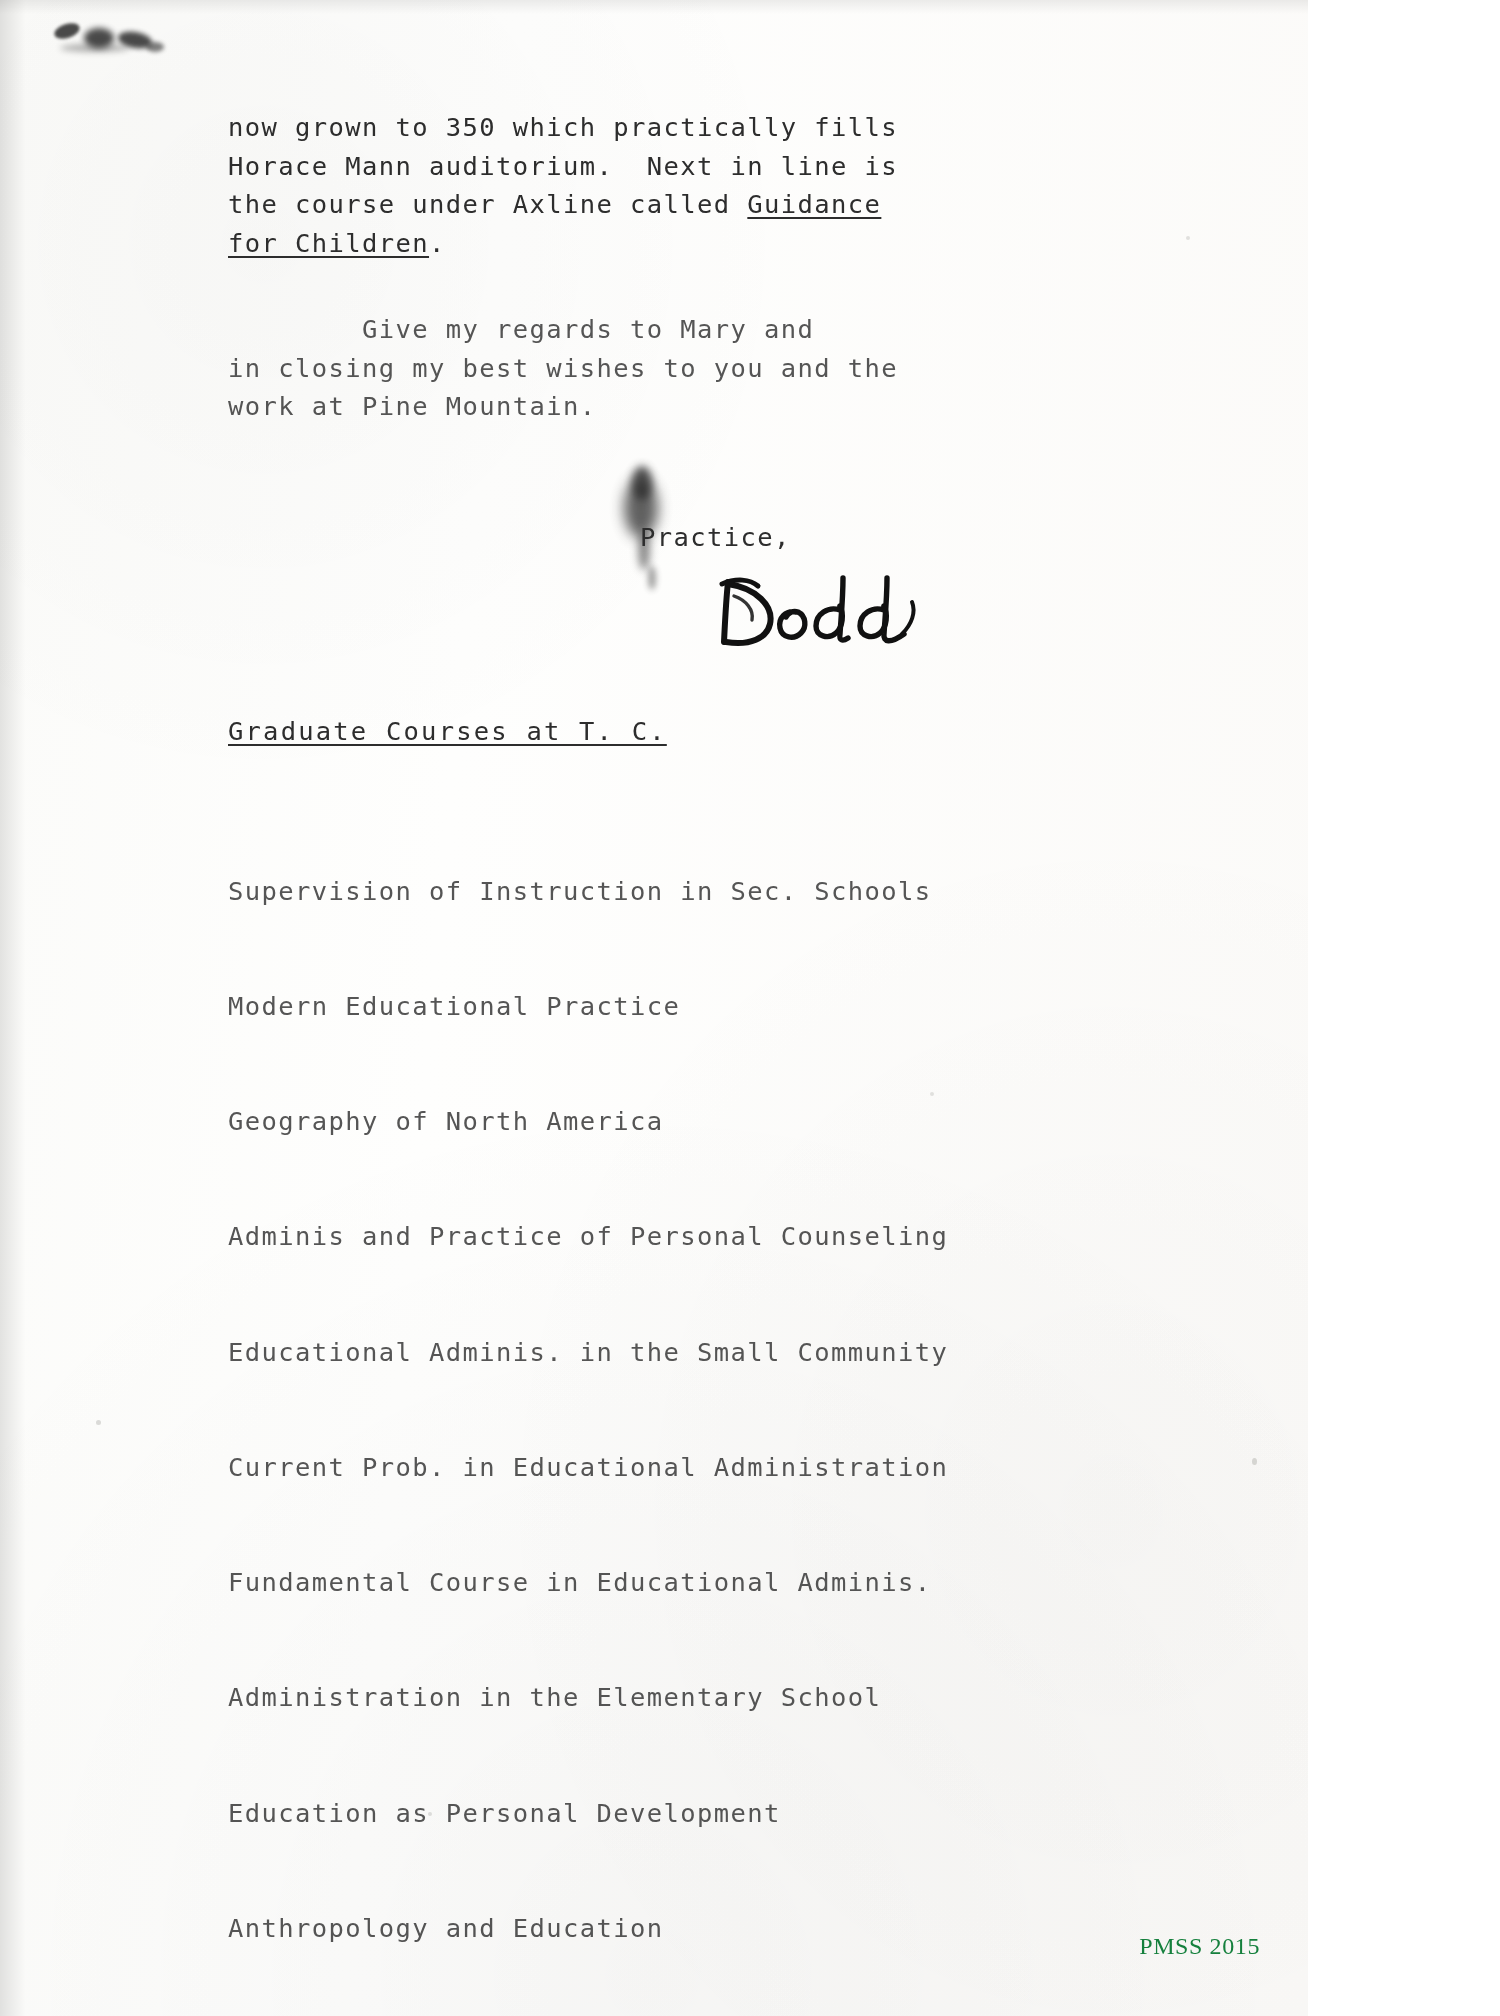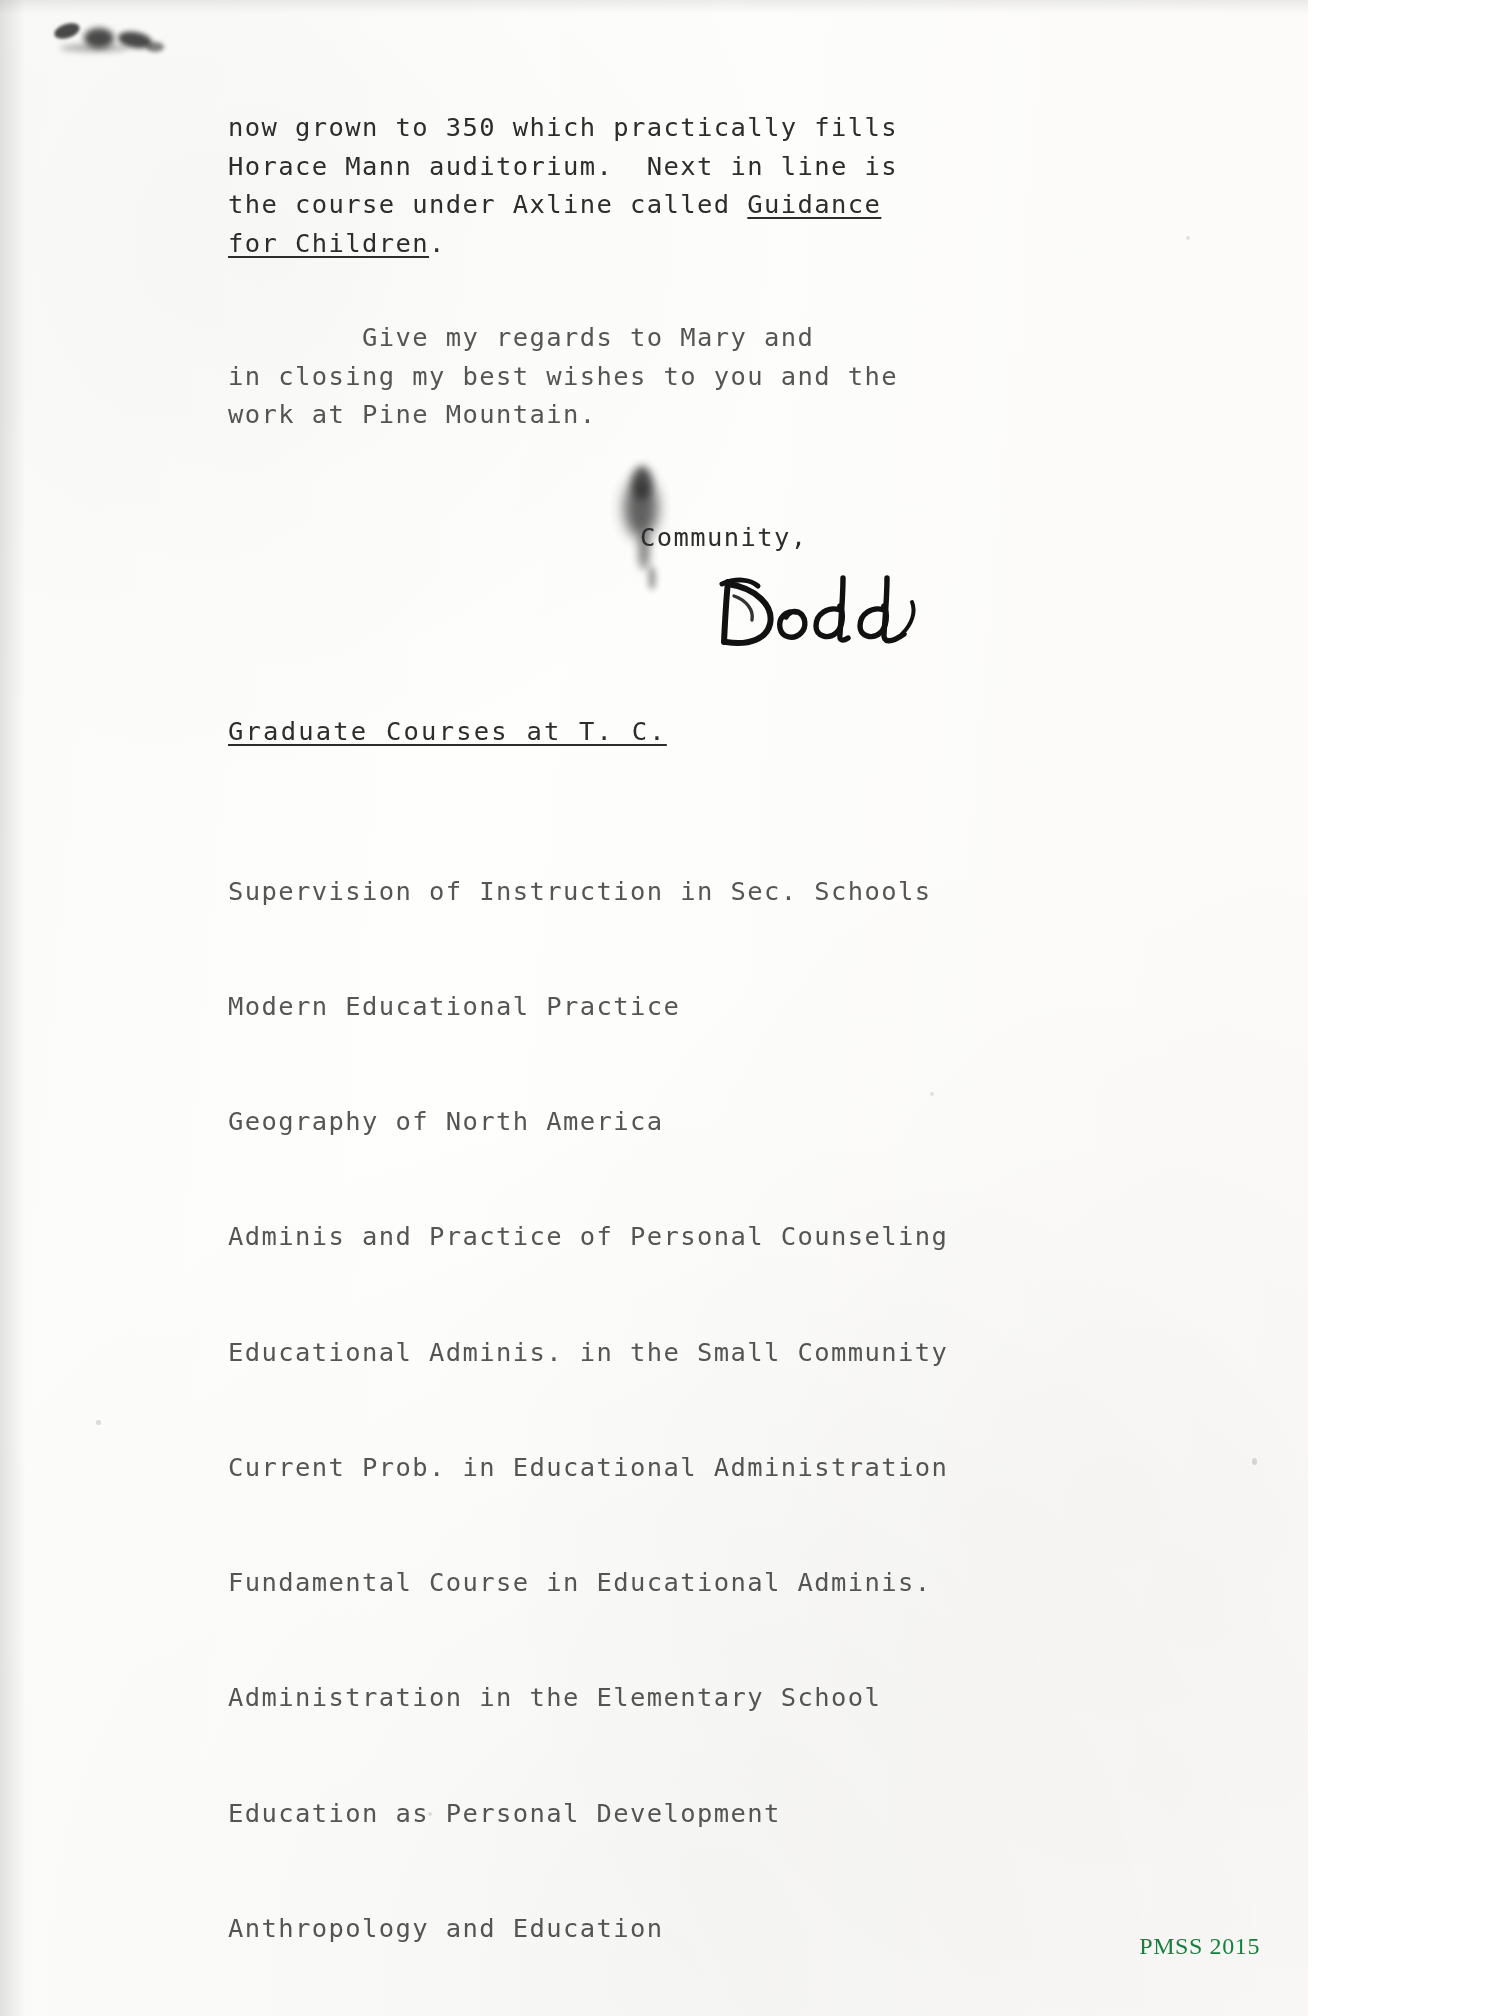--- a/index.html
+++ b/index.html
@@ -57,21 +57,21 @@
     line-height: 38.5px;
     letter-spacing: 1.4px;
     white-space: pre;
     font-family: "DejaVu Sans Mono", monospace;
     -webkit-font-smoothing: none;
   }
   .typed.faded { color: #3a3a3a; opacity: 0.86; }
   .u { text-decoration: underline; text-underline-offset: 4px; }
 
   #para1 { left: 228px; top: 108px; }
-  #para2 { left: 228px; top: 318px; }
+  #para2 { left: 228px; top: 310px; }
   #closing { left: 640px; top: 518px; }
   #heading {
     left: 228px; top: 712px;
     letter-spacing: 2.2px;
   }
   #courses {
     left: 228px; top: 795px;
     line-height: 38.4px;
   }
 
@@ -126,21 +126,21 @@
 
   <div class="typed" id="para1"><span>now grown to 350 which practically fills
 Horace Mann auditorium.  Next in line is
 the course under Axline called </span><span class="u">Guidance
 for Children</span><span>.</span></div>
 
   <div class="typed faded" id="para2">        Give my regards to Mary and
 in closing my best wishes to you and the
 work at Pine Mountain.</div>
 
-  <div class="typed" id="closing">Community,</div>
+  <div class="typed" id="closing">Practice,</div>
 
   <div id="signature" title="Dodd">
     <svg width="230" height="90" viewBox="0 0 230 90" fill="none" xmlns="http://www.w3.org/2000/svg" aria-label="Dodd">
       <g stroke="#111111" stroke-linecap="round" stroke-linejoin="round" fill="none">
 
         <path d="M16 10 C14 28 13 50 12 70" stroke-width="6"></path>
         <path d="M10 12 C24 6 38 7 46 14" stroke-width="5"></path>
         <path d="M16 12 C44 16 62 34 58 52 C55 66 38 74 14 70" stroke-width="6"></path>
 
         <path d="M22 24 C34 28 42 38 40 48" stroke-width="3.4" opacity="0.85"></path>

